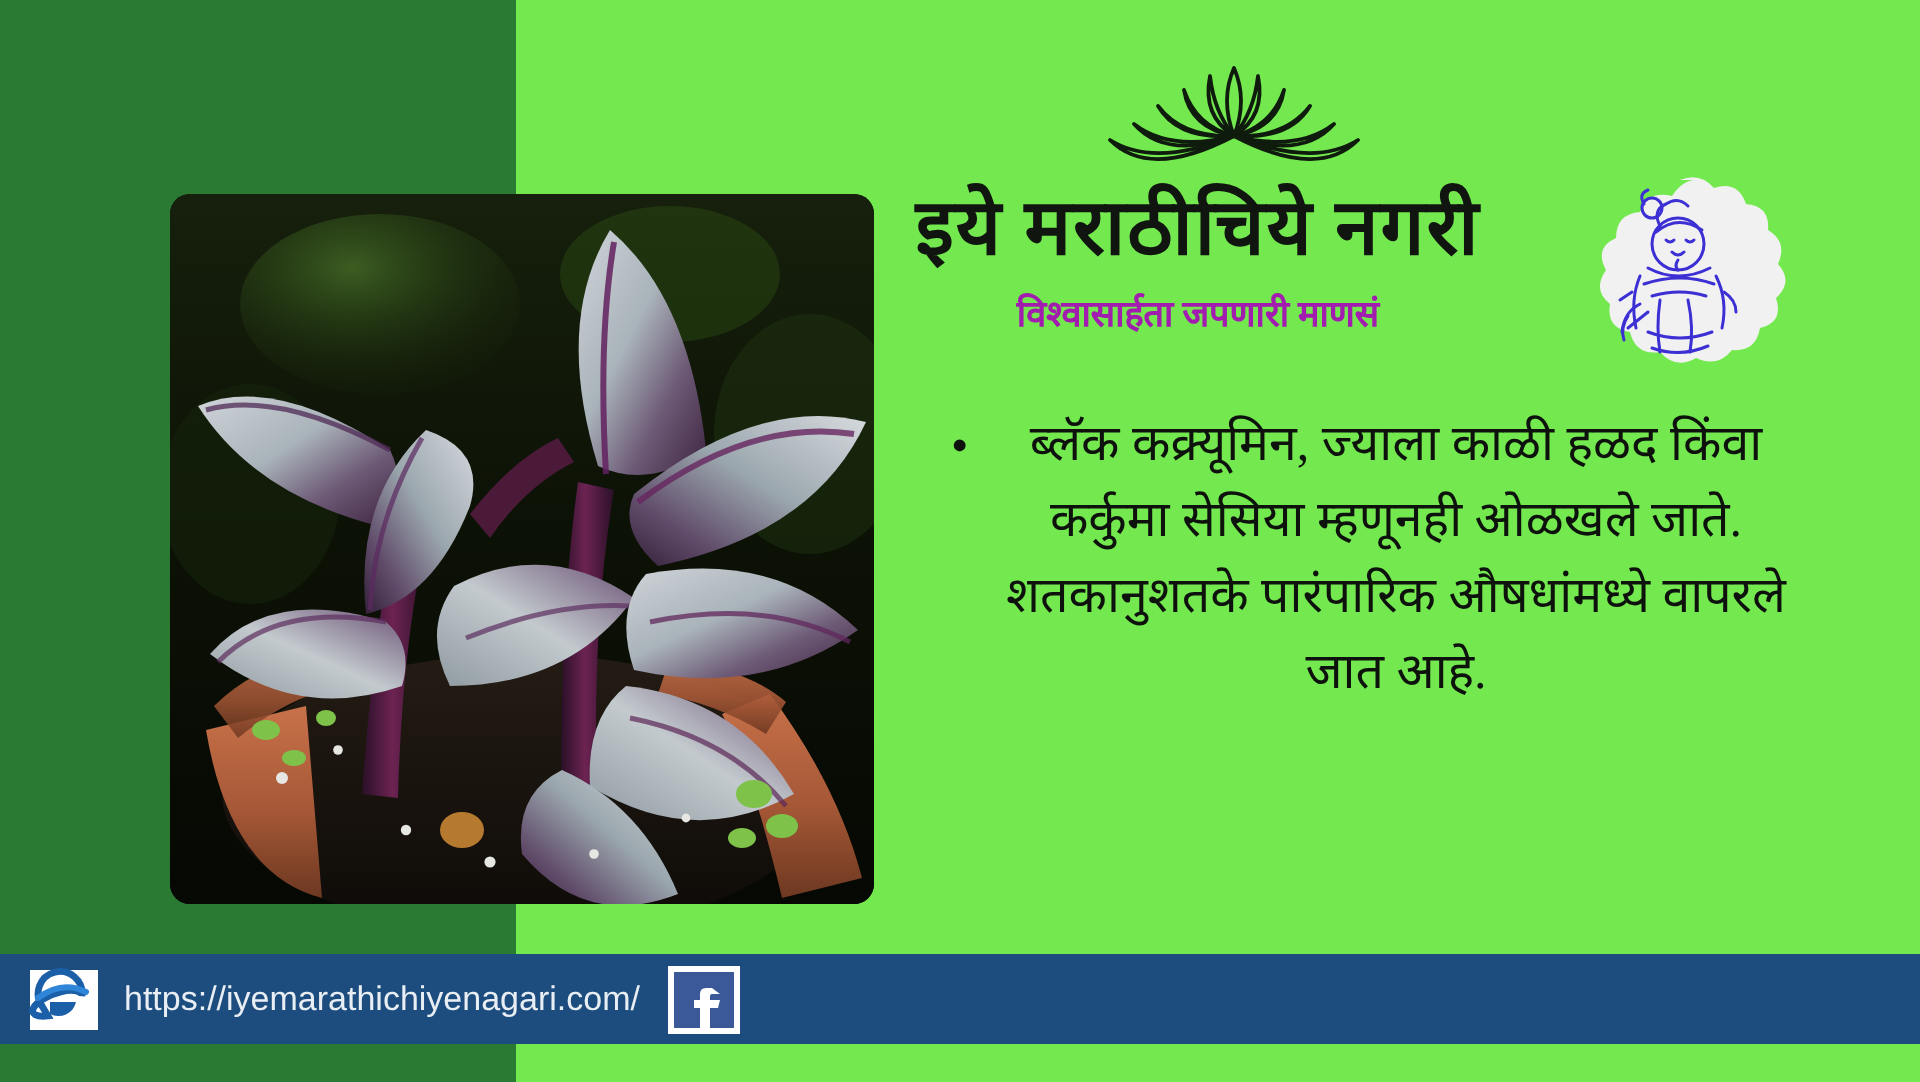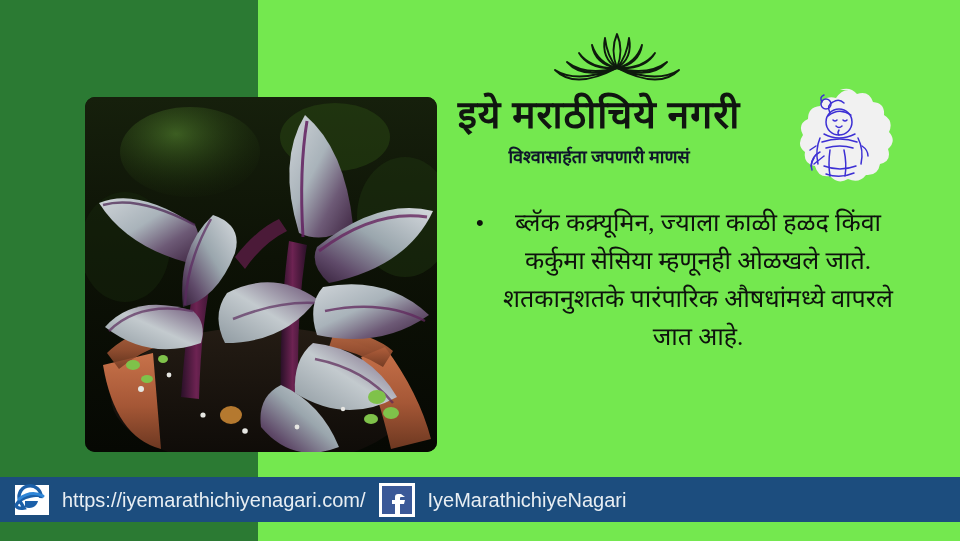--- a/index.html
+++ b/index.html
@@ -74,21 +74,21 @@
   .tagline {
     position: absolute;
     left: 404px;
     top: 145px;
     width: 390px;
     text-align: center;
     font-family: "Liberation Serif", serif;
     font-weight: bold;
     font-size: 18px;
     line-height: 24px;
-    color: #0f172a;
+    color: #a21caf;
     white-space: nowrap;
   }
 
   
   .badge {
     position: absolute;
     left: 786px;
     top: 86px;
     width: 108px;
     height: 108px;
@@ -146,21 +146,21 @@
     height: 36px;
     flex: 0 0 36px;
     margin-left: 14px;
     display: block;
   }
   .ico svg { display: block; width: 100%; height: 100%; }
   .strip-label {
     margin-left: 12px;
     color: #e8eef3;
     font-family: "Liberation Sans", sans-serif;
-    font-size: 20px;
+    font-size: 17px;
     line-height: 24px;
     white-space: nowrap;
   }
 </style>
 </head>
 <body>
 
 <div class="canvas">
 
   <div class="band-dark"></div>
@@ -351,18 +351,17 @@
     </div>
 
     <div class="strip-item">
       <span class="ico">
         <svg viewBox="0 0 36 36">
           <rect x="0" y="1" width="36" height="34" fill="#ffffff"></rect>
           <rect x="3" y="4" width="30" height="28" fill="#3b5998"></rect>
           <path d="M22 12 h-3 q-3 0 -3 3 v3 h-3 v4 h3 v10 h5 v-10 h4 l1 -4 h-5 v-2 q0 -1 1 -1 h4 z" fill="#ffffff"></path>
         </svg>
       </span>
-      <span class="strip-label">IyeMarathichiyeNagari</span>
     </div>
 
 
   </div>
 </div>
 
 </body></html>

